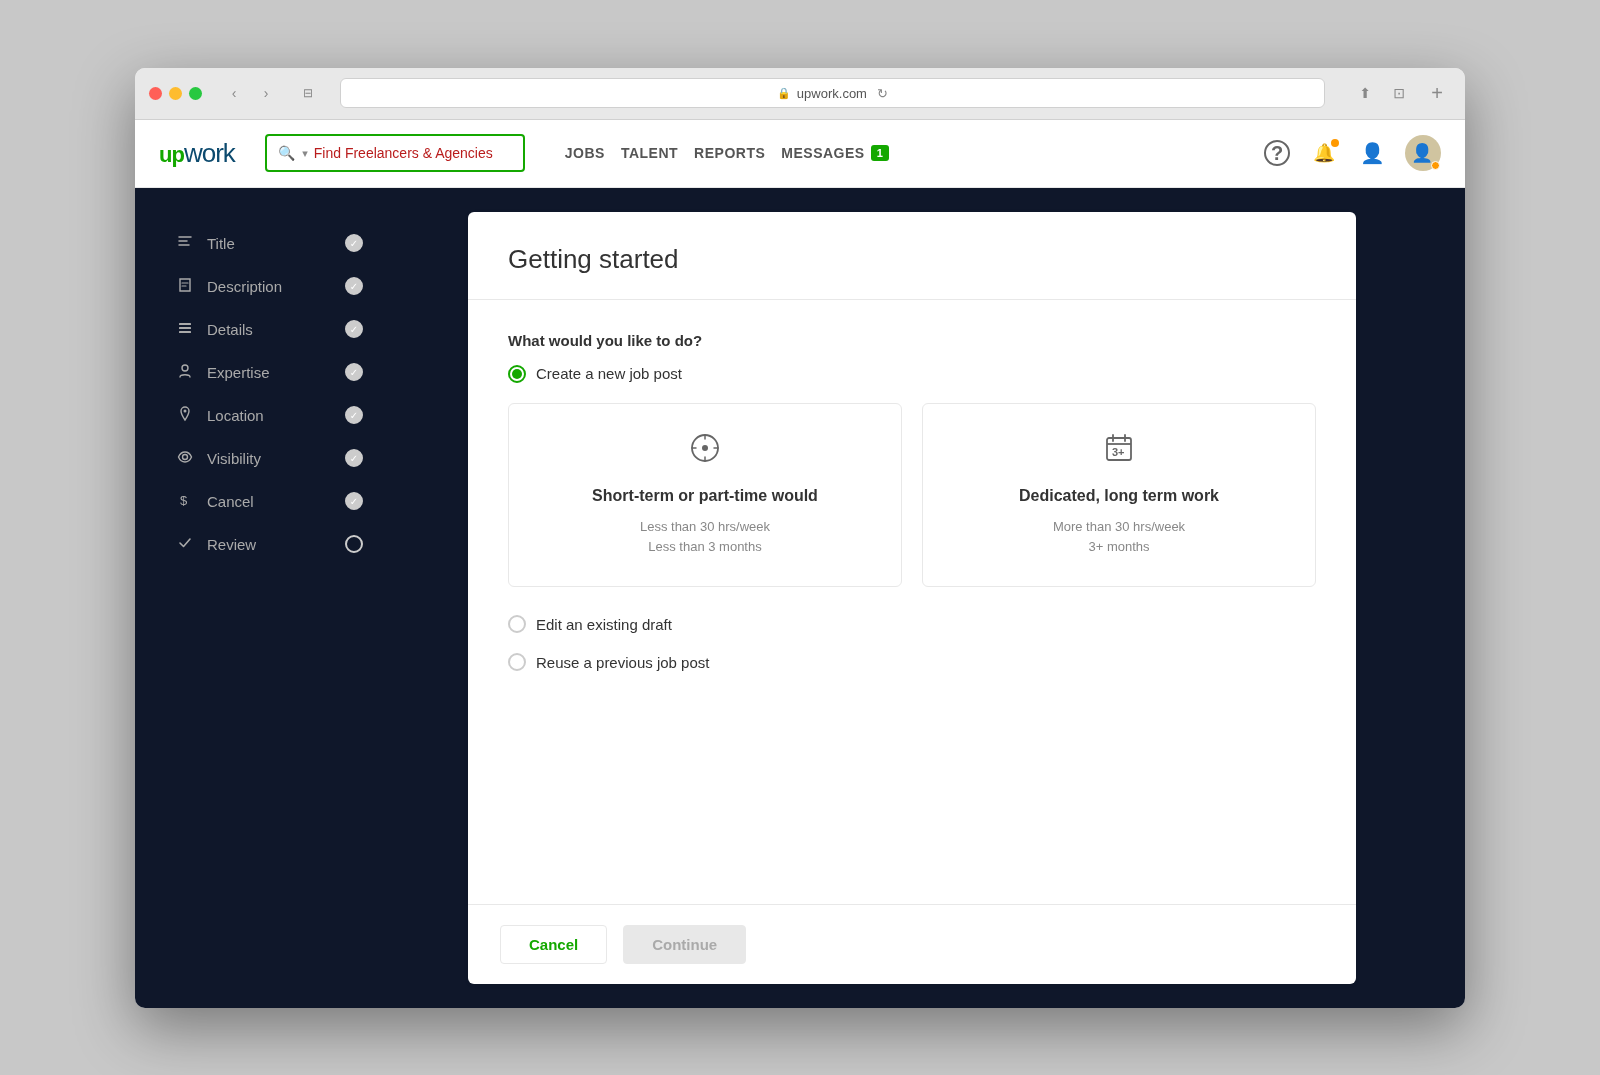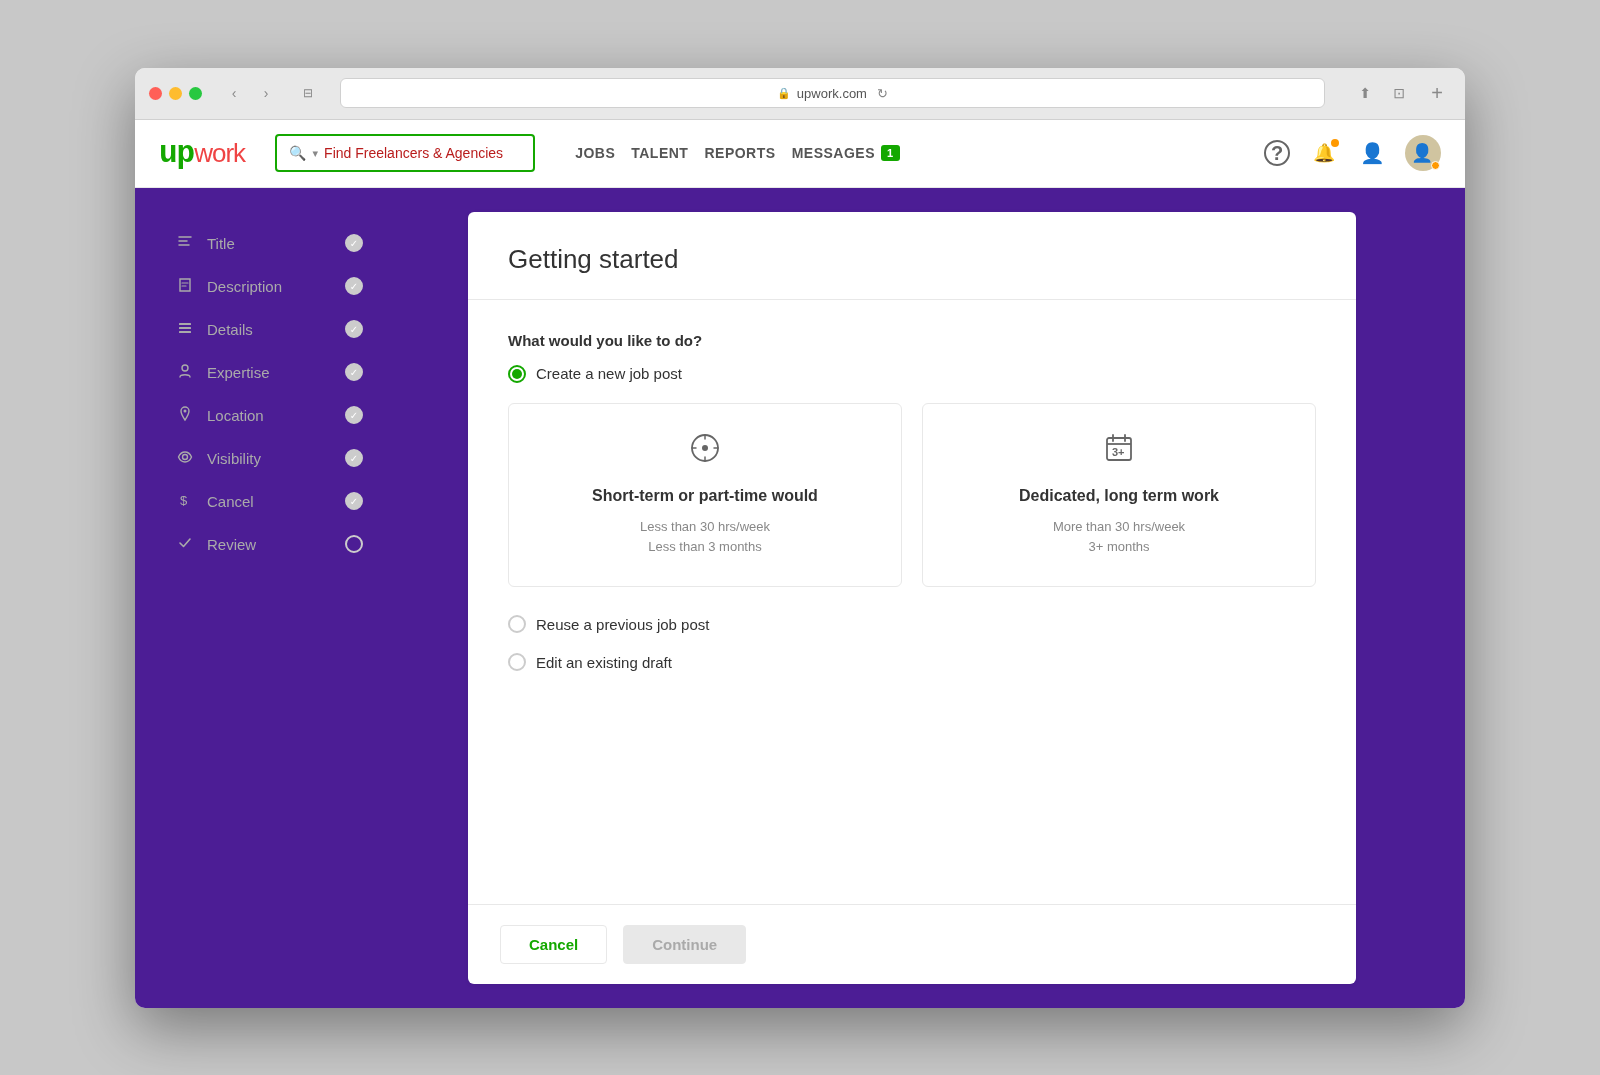--- a/index.html
+++ b/index.html
@@ -265,21 +265,21 @@
       width: 9px;
       height: 9px;
       background: #f90;
       border-radius: 50%;
       border: 1px solid white;
     }
 
     
     .page-body {
       flex: 1;
-      background: #4c1d95;
+      background: #0f172a;
       display: flex;
       padding: 24px;
       gap: 4px;
       overflow: hidden;
     }
 
     
     .sidebar {
       width: 220px;
       flex-shrink: 0;
@@ -497,21 +497,21 @@
       <button class="browser-action-btn">⬆</button>
       <button class="browser-action-btn">⊡</button>
     </div>
     <button class="add-tab-btn">+</button>
   </div>
 
   <div class="app-content">
 
     <nav class="navbar">
       <div class="logo">
-        <span style="color:#14a800;font-weight:900;font-size:31px;font-family:Liberation Mono, monospace;">up</span><span style="color:#ef4444;font-weight:300;font-size:26px;">work</span>
+        <span style="color:#14a800;font-weight:900;font-size:22px;font-family:Liberation Sans, sans-serif;">up</span><span style="color:#0c4a6e;font-weight:300;font-size:26px;">work</span>
       </div>
 
       <div class="search-bar">
         <span class="search-icon">🔍</span>
         <span class="search-dropdown">▾</span>
         <span class="search-text">Find Freelancers &amp; Agencies</span>
       </div>
 
       <div class="nav-links">
         <a class="nav-link">JOBS</a>
@@ -679,26 +679,26 @@
                 <div class="job-card-desc">
                   <span>More than 30 hrs/week</span><br>
                   <span>3+ months</span>
                 </div>
               </div>
 
             </div>
 
             <div class="radio-option">
               <div class="radio-circle"></div>
-              <span class="radio-label">Reuse a previous job post</span>
+              <span class="radio-label">Edit an existing draft</span>
             </div>
 
             <div class="radio-option">
               <div class="radio-circle"></div>
-              <span class="radio-label">Edit an existing draft</span>
+              <span class="radio-label">Reuse a previous job post</span>
             </div>
 
           </div>
 
           <div class="card-footer">
             <button class="btn-cancel">Cancel</button>
             <button class="btn-continue" disabled="">Continue</button>
           </div>
 
         </div>

